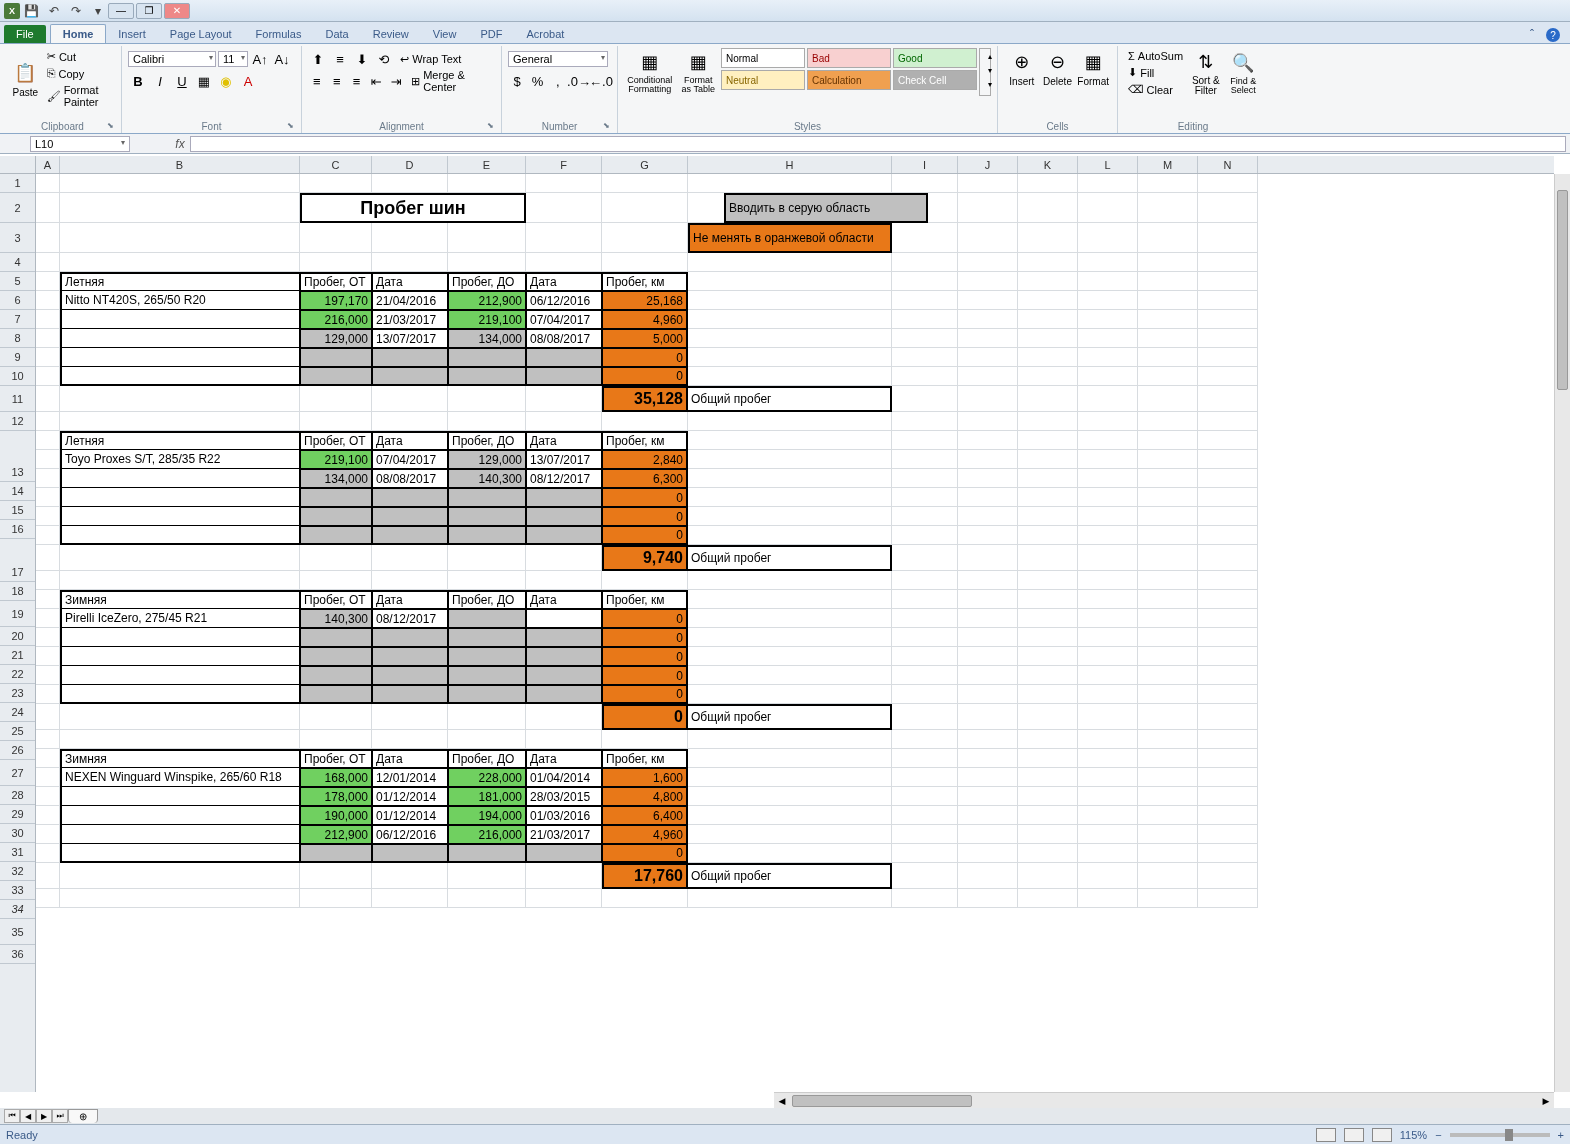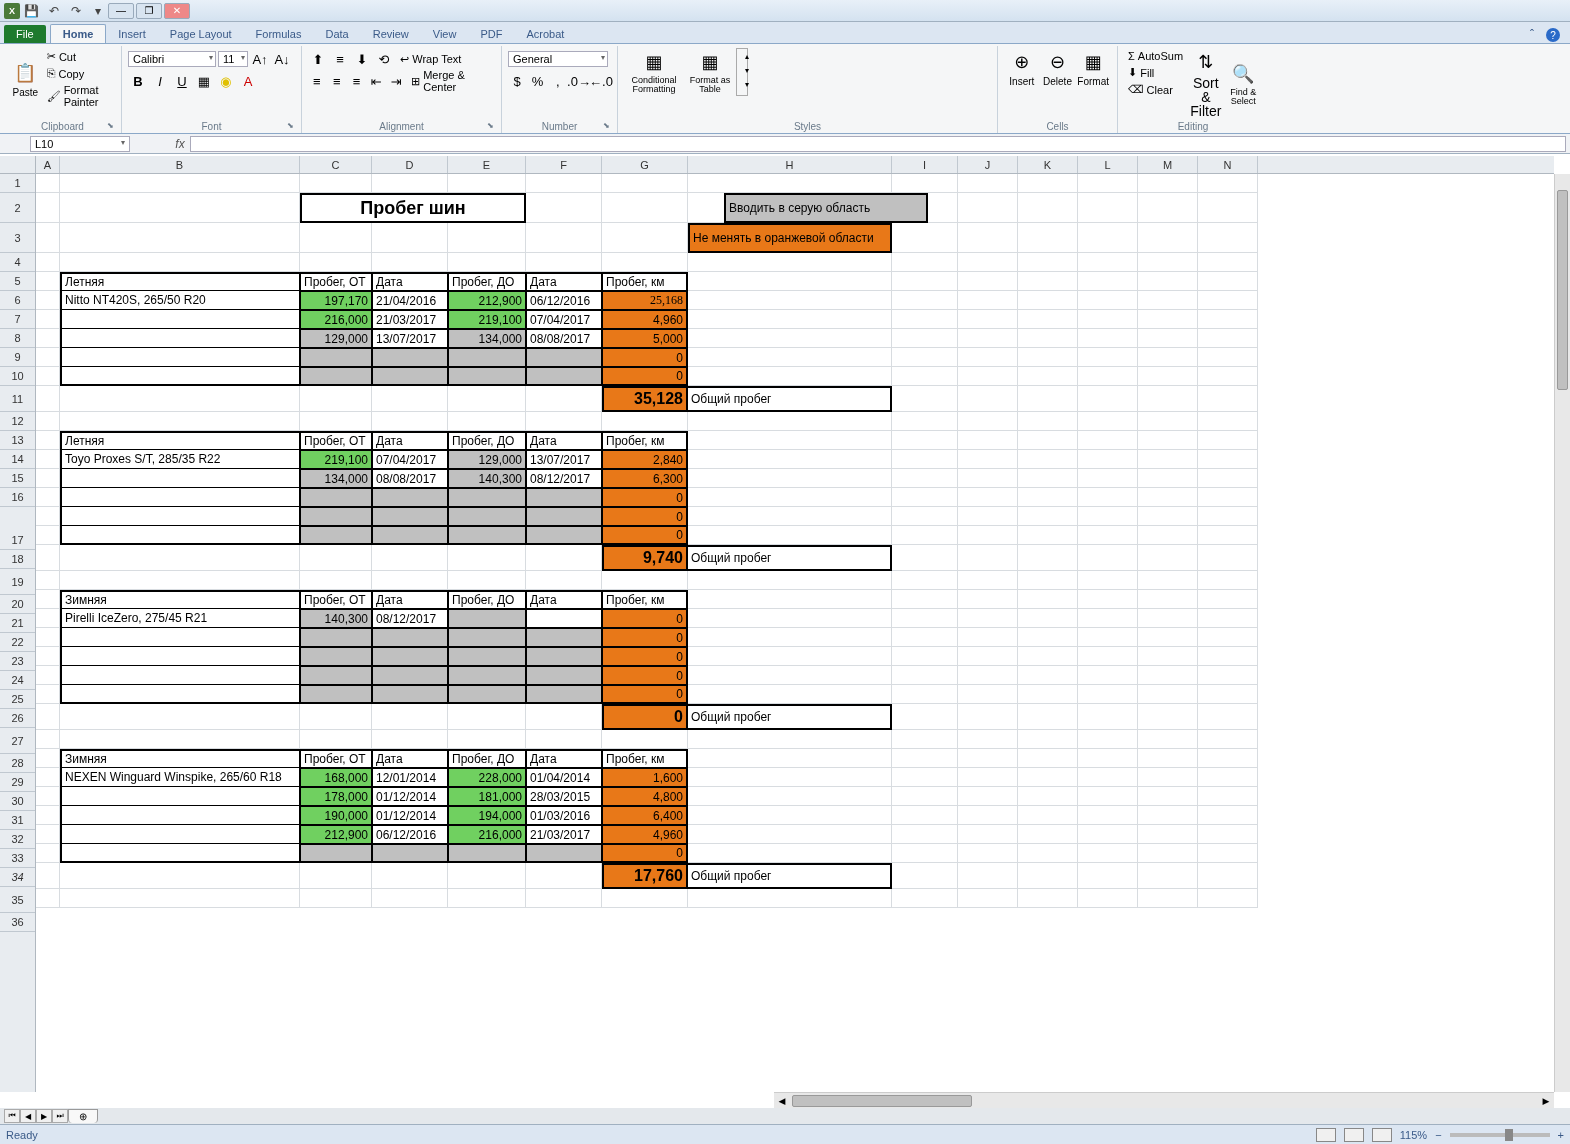--- a/index.html
+++ b/index.html
@@ -214,20 +214,32 @@
   <div class="group" style="width:380px;">
     <div style="display:flex;gap:2px;">
       <div class="bigbtn" style="width:60px;">
           <div class="bicon">▦</div>
           <span style="font-size:9px;line-height:1;">Conditional Formatting</span>
         </div>
       <div class="bigbtn" style="width:48px;">
           <div class="bicon">▦</div>
           <span style="font-size:9px;line-height:1;">Format as Table</span>
         </div>
+      <div style="display:flex;flex-direction:column;gap:2px;">
+        <div style="display:flex;gap:2px;">
+          <div class="stylecell sc-normal">Normal</div>
+          <div class="stylecell sc-bad">Bad</div>
+          <div class="stylecell sc-good">Good</div>
+        </div>
+        <div style="display:flex;gap:2px;">
+          <div class="stylecell sc-neutral">Neutral</div>
+          <div class="stylecell sc-calc">Calculation</div>
+          <div class="stylecell sc-check">Check Cell</div>
+        </div>
+      </div>
       <div style="display:flex;flex-direction:column;width:12px;border:1px solid #aaa;">
         <div class="icobtn" style="height:14px;font-size:8px;">▴</div>
         <div class="icobtn" style="height:14px;font-size:8px;">▾</div>
         <div class="icobtn" style="height:14px;font-size:8px;">▾</div>
       </div>
     </div>
     <div class="glabel">Styles</div>
   </div>
 
   <div class="group" style="width:120px;">
@@ -259,21 +271,21 @@
             <span>⬇</span>
             <span>Fill</span>
           </div>
         <div class="rbtn">
             <span>⌫</span>
             <span>Clear</span>
           </div>
       </div>
       <div class="bigbtn" style="width:40px;">
           <div class="bicon">⇅</div>
-          <span style="font-size:14px;line-height:1;">Sort &amp; Filter</span>
+          <span style="font-size:10px;line-height:1;">Sort &amp; Filter</span>
         </div>
       <div class="bigbtn" style="width:40px;">
           <div class="bicon">🔍</div>
           <span style="font-size:9px;line-height:1;">Find &amp; Select</span>
         </div>
     </div>
     <div class="glabel">Editing</div>
   </div>
 </div>
 
@@ -310,21 +322,21 @@
       <div class="rowhead" style="height: 30px; line-height: 30px;">3</div>
       <div class="rowhead" style="height: 19px;">4</div>
       <div class="rowhead" style="height: 19px;">5</div>
       <div class="rowhead" style="height: 19px;">6</div>
       <div class="rowhead" style="height: 19px;">7</div>
       <div class="rowhead" style="height: 19px;">8</div>
       <div class="rowhead" style="height: 19px;">9</div>
       <div class="rowhead" style="height: 19px;">10</div>
       <div class="rowhead" style="height: 26px; line-height: 26px;">11</div>
       <div class="rowhead" style="height: 19px;">12</div>
-      <div class="rowhead" style="height: 19px;">13</div>
+      <div class="rowhead" style="height: 19px; margin-top: 32px;">13</div>
       <div class="rowhead" style="height: 19px;">14</div>
       <div class="rowhead" style="height: 19px;">15</div>
       <div class="rowhead" style="height: 19px;">16</div>
       <div class="rowhead" style="height: 19px; margin-top: 24px;">17</div>
       <div class="rowhead" style="height: 19px;">18</div>
       <div class="rowhead" style="height: 26px; line-height: 26px;">19</div>
       <div class="rowhead" style="height: 19px;">20</div>
       <div class="rowhead" style="height: 19px;">21</div>
       <div class="rowhead" style="height: 19px;">22</div>
       <div class="rowhead" style="height: 19px;">23</div>
@@ -855,21 +867,21 @@
         <div class="cell" style="left: 264px; top: 98px; width: 72px; height: 19px; border-width: 2px 1px 1px; border-style: solid; border-color: rgb(0, 0, 0); border-image: initial; background: rgb(255, 255, 255);">Пробег, ОТ</div>
         <div class="cell" style="left: 336px; top: 98px; width: 76px; height: 19px; border-width: 2px 1px 1px; border-style: solid; border-color: rgb(0, 0, 0); border-image: initial; background: rgb(255, 255, 255);">Дата</div>
         <div class="cell" style="left: 412px; top: 98px; width: 78px; height: 19px; border-width: 2px 1px 1px; border-style: solid; border-color: rgb(0, 0, 0); border-image: initial; background: rgb(255, 255, 255);">Пробег, ДО</div>
         <div class="cell" style="left: 490px; top: 98px; width: 76px; height: 19px; border-width: 2px 1px 1px; border-style: solid; border-color: rgb(0, 0, 0); border-image: initial; background: rgb(255, 255, 255);">Дата</div>
         <div class="cell" style="left: 566px; top: 98px; width: 86px; height: 19px; border-width: 2px 2px 1px 1px; border-style: solid; border-color: rgb(0, 0, 0); border-image: initial; background: rgb(255, 255, 255);">Пробег, км</div>
         <div class="cell" style="left: 24px; top: 117px; width: 240px; height: 19px; border-left: 2px solid rgb(0, 0, 0); border-right: 1px solid rgb(0, 0, 0); border-bottom: 1px solid rgb(0, 0, 0); background: rgb(255, 255, 255);">Nitto NT420S, 265/50 R20</div>
         <div class="cell r" style="left: 264px; top: 117px; width: 72px; height: 19px; border: 1px solid rgb(0, 0, 0); background: rgb(112, 208, 96);">197,170</div>
         <div class="cell" style="left: 336px; top: 117px; width: 76px; height: 19px; border: 1px solid rgb(0, 0, 0); background: rgb(255, 255, 255);">21/04/2016</div>
         <div class="cell r" style="left: 412px; top: 117px; width: 78px; height: 19px; border: 1px solid rgb(0, 0, 0); background: rgb(112, 208, 96);">212,900</div>
         <div class="cell" style="left: 490px; top: 117px; width: 76px; height: 19px; border: 1px solid rgb(0, 0, 0); background: rgb(255, 255, 255);">06/12/2016</div>
-        <div class="cell r bg-orange" style="left: 566px; top: 117px; width: 86px; height: 19px; border-width: 1px 2px 1px 1px; border-style: solid; border-color: rgb(0, 0, 0); border-image: initial; font-family: Liberation Serif, serif;">25,168</div>
+        <div class="cell r bg-orange" style="left: 566px; top: 117px; width: 86px; height: 19px; border-width: 1px 2px 1px 1px; border-style: solid; border-color: rgb(0, 0, 0); border-image: initial;">25,168</div>
         <div class="cell" style="left: 24px; top: 136px; width: 240px; height: 19px; border-left: 2px solid rgb(0, 0, 0); border-right: 1px solid rgb(0, 0, 0); border-bottom: 1px solid rgb(0, 0, 0); background: rgb(255, 255, 255);"></div>
         <div class="cell r" style="left: 264px; top: 136px; width: 72px; height: 19px; border: 1px solid rgb(0, 0, 0); background: rgb(112, 208, 96);">216,000</div>
         <div class="cell" style="left: 336px; top: 136px; width: 76px; height: 19px; border: 1px solid rgb(0, 0, 0); background: rgb(255, 255, 255);">21/03/2017</div>
         <div class="cell r" style="left: 412px; top: 136px; width: 78px; height: 19px; border: 1px solid rgb(0, 0, 0); background: rgb(112, 208, 96);">219,100</div>
         <div class="cell" style="left: 490px; top: 136px; width: 76px; height: 19px; border: 1px solid rgb(0, 0, 0); background: rgb(255, 255, 255);">07/04/2017</div>
         <div class="cell r bg-orange" style="left: 566px; top: 136px; width: 86px; height: 19px; border-width: 1px 2px 1px 1px; border-style: solid; border-color: rgb(0, 0, 0); border-image: initial;">4,960</div>
         <div class="cell" style="left: 24px; top: 155px; width: 240px; height: 19px; border-left: 2px solid rgb(0, 0, 0); border-right: 1px solid rgb(0, 0, 0); border-bottom: 1px solid rgb(0, 0, 0); background: rgb(255, 255, 255);"></div>
         <div class="cell r" style="left: 264px; top: 155px; width: 72px; height: 19px; border: 1px solid rgb(0, 0, 0); background: rgb(192, 192, 192);">129,000</div>
         <div class="cell" style="left: 336px; top: 155px; width: 76px; height: 19px; border: 1px solid rgb(0, 0, 0); background: rgb(255, 255, 255);">13/07/2017</div>
         <div class="cell r" style="left: 412px; top: 155px; width: 78px; height: 19px; border: 1px solid rgb(0, 0, 0); background: rgb(192, 192, 192);">134,000</div>

